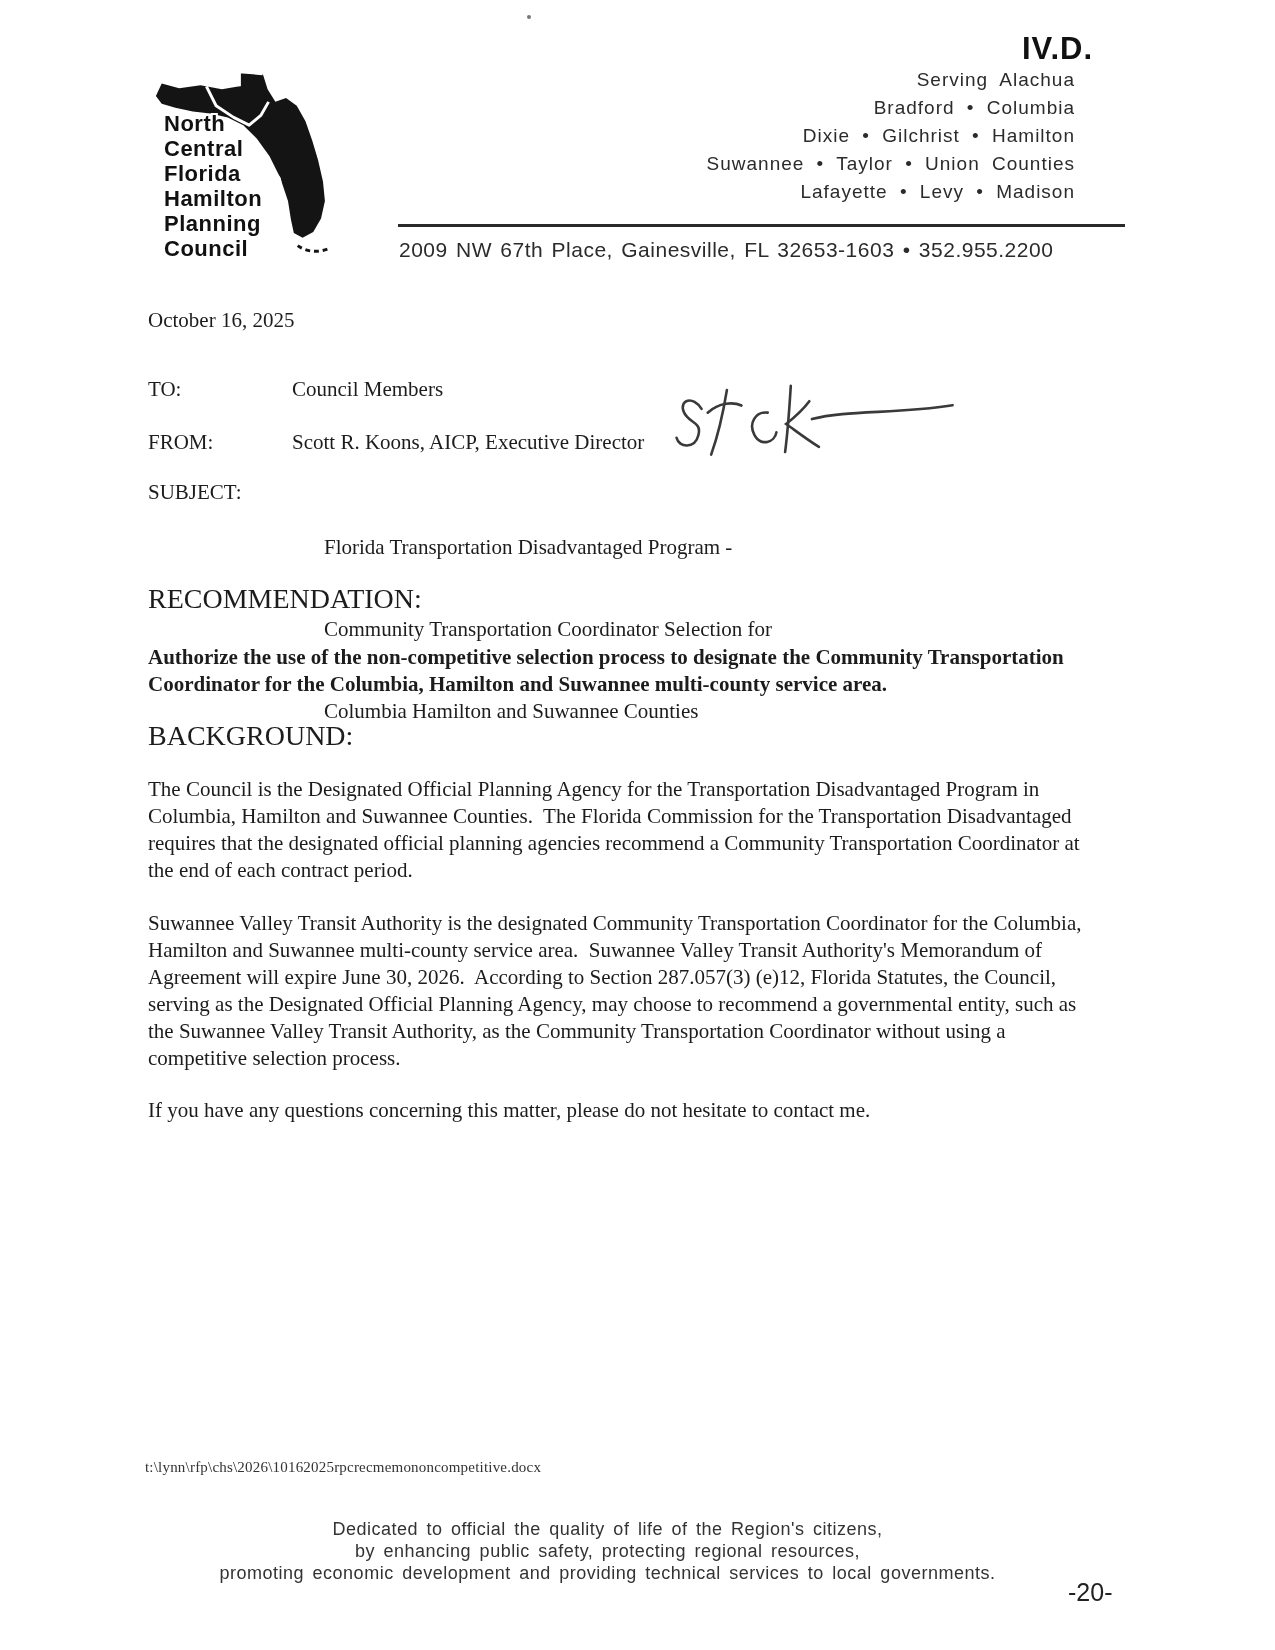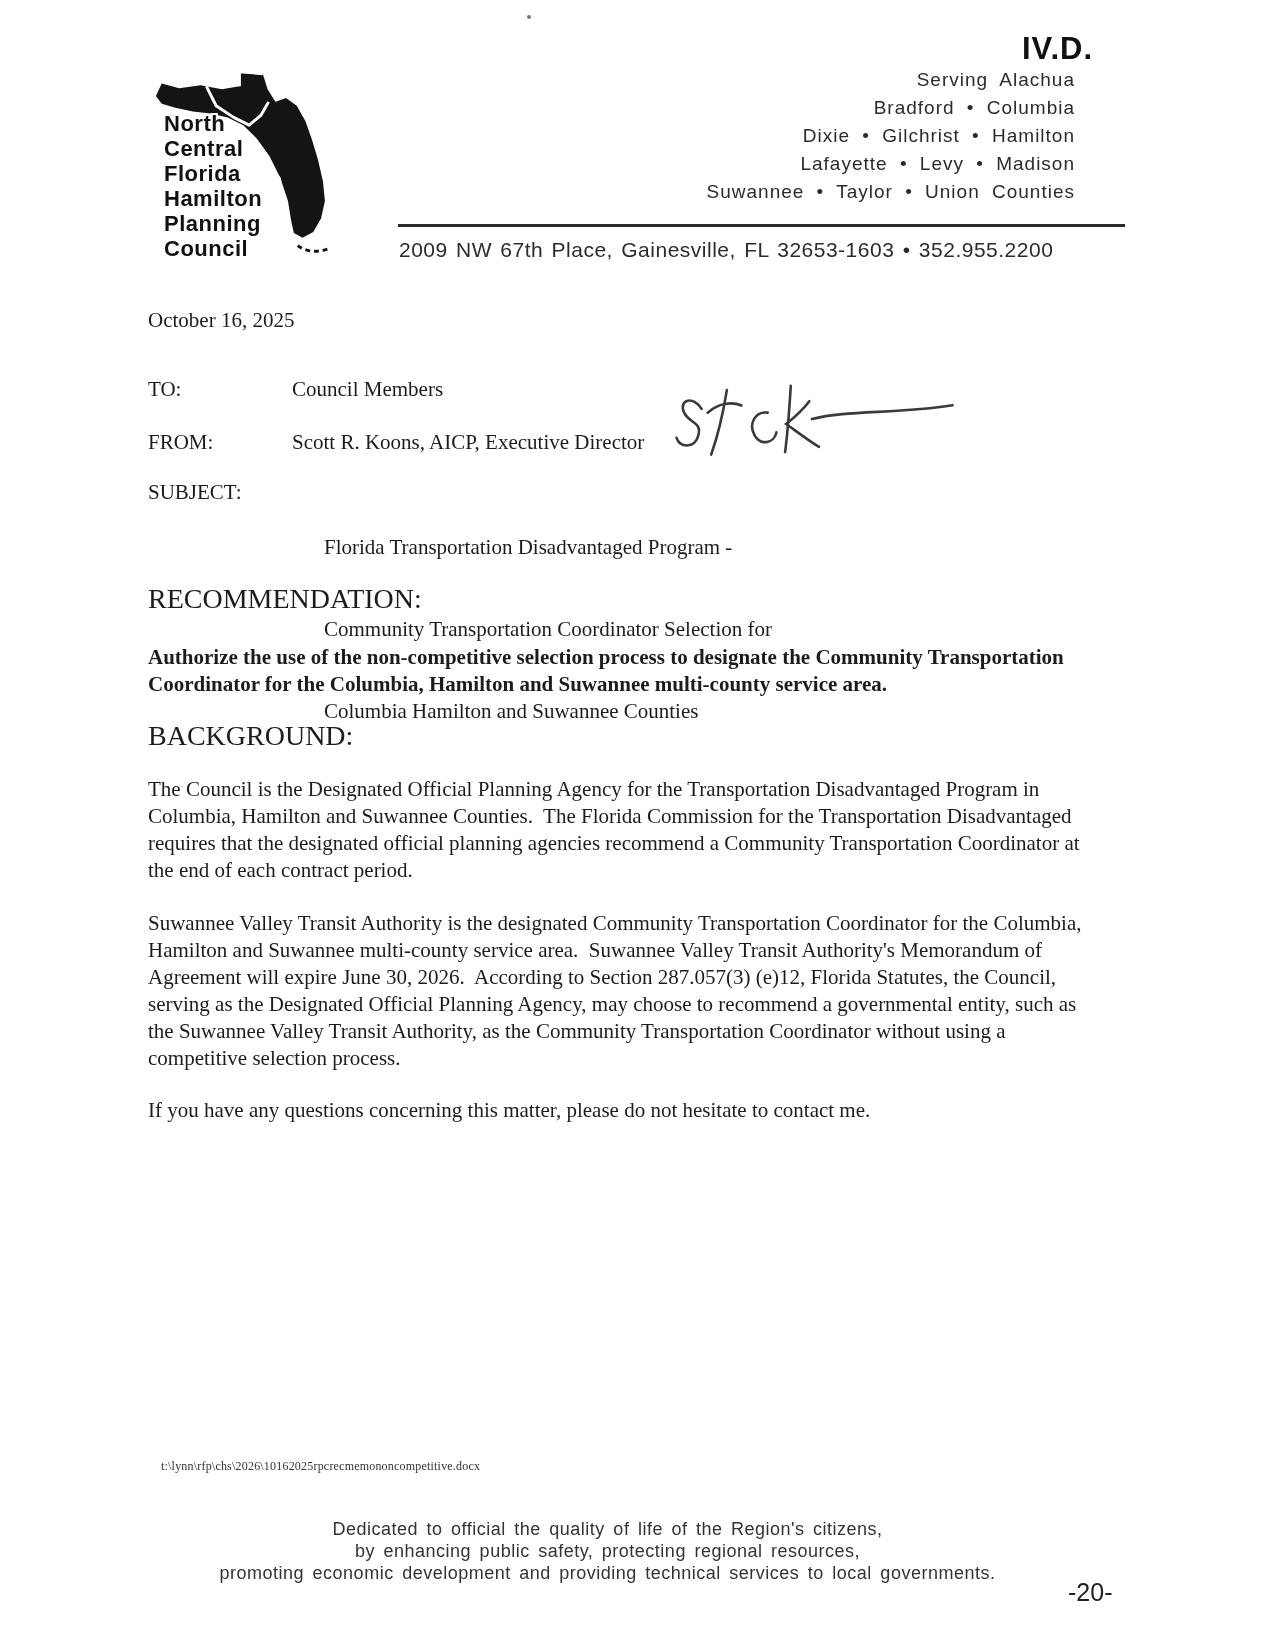--- a/index.html
+++ b/index.html
@@ -59,22 +59,22 @@
   .heading{position:absolute;left:148px;font-size:28px;}
   .rec-heading{top:585px;}
   .rec-body{position:absolute;left:148px;top:644px;width:952px;font-weight:bold;}
   .bg-heading{top:722px;}
   .para{position:absolute;left:148px;width:942px;}
   .para-1{top:776px;}
   .para-2{top:910px;}
   .para-3{top:1097px;}
 
   .file-path{
-    position:absolute;left:161px;top:1459px;
-    font-size:12px;letter-spacing:.2px;color:#333;
+    position:absolute;left:145px;top:1459px;
+    font-size:15px;letter-spacing:.2px;color:#333;
   }
 
   
   .footer{
     position:absolute;left:0;top:1518px;width:1215px;text-align:center;
     font-family:"Liberation Sans", sans-serif;
     font-size:18px;line-height:22px;letter-spacing:.5px;word-spacing:3px;color:#333;
   }
   .page-number{
     position:absolute;left:1068px;top:1578px;
@@ -105,22 +105,22 @@
       <div>Council</div>
     </div>
   </div>
 
   <div class="item-number">IV.D.</div>
 
   <div class="serving">
     <div>Serving Alachua</div>
     <div>Bradford • Columbia</div>
     <div>Dixie • Gilchrist • Hamilton</div>
+    <div>Suwannee • Taylor • Union Counties</div>
     <div>Lafayette • Levy • Madison</div>
-    <div>Suwannee • Taylor • Union Counties</div>
   </div>
 
   <div class="rule"></div>
   <div class="address">2009 NW 67th Place, Gainesville, FL 32653-1603 • 352.955.2200</div>
 
   <div class="date serif">October 16, 2025</div>
 
   <div class="memo-row row-to">
     <span class="row-label serif">TO:</span>
     <span class="row-value serif">Council Members</span>

